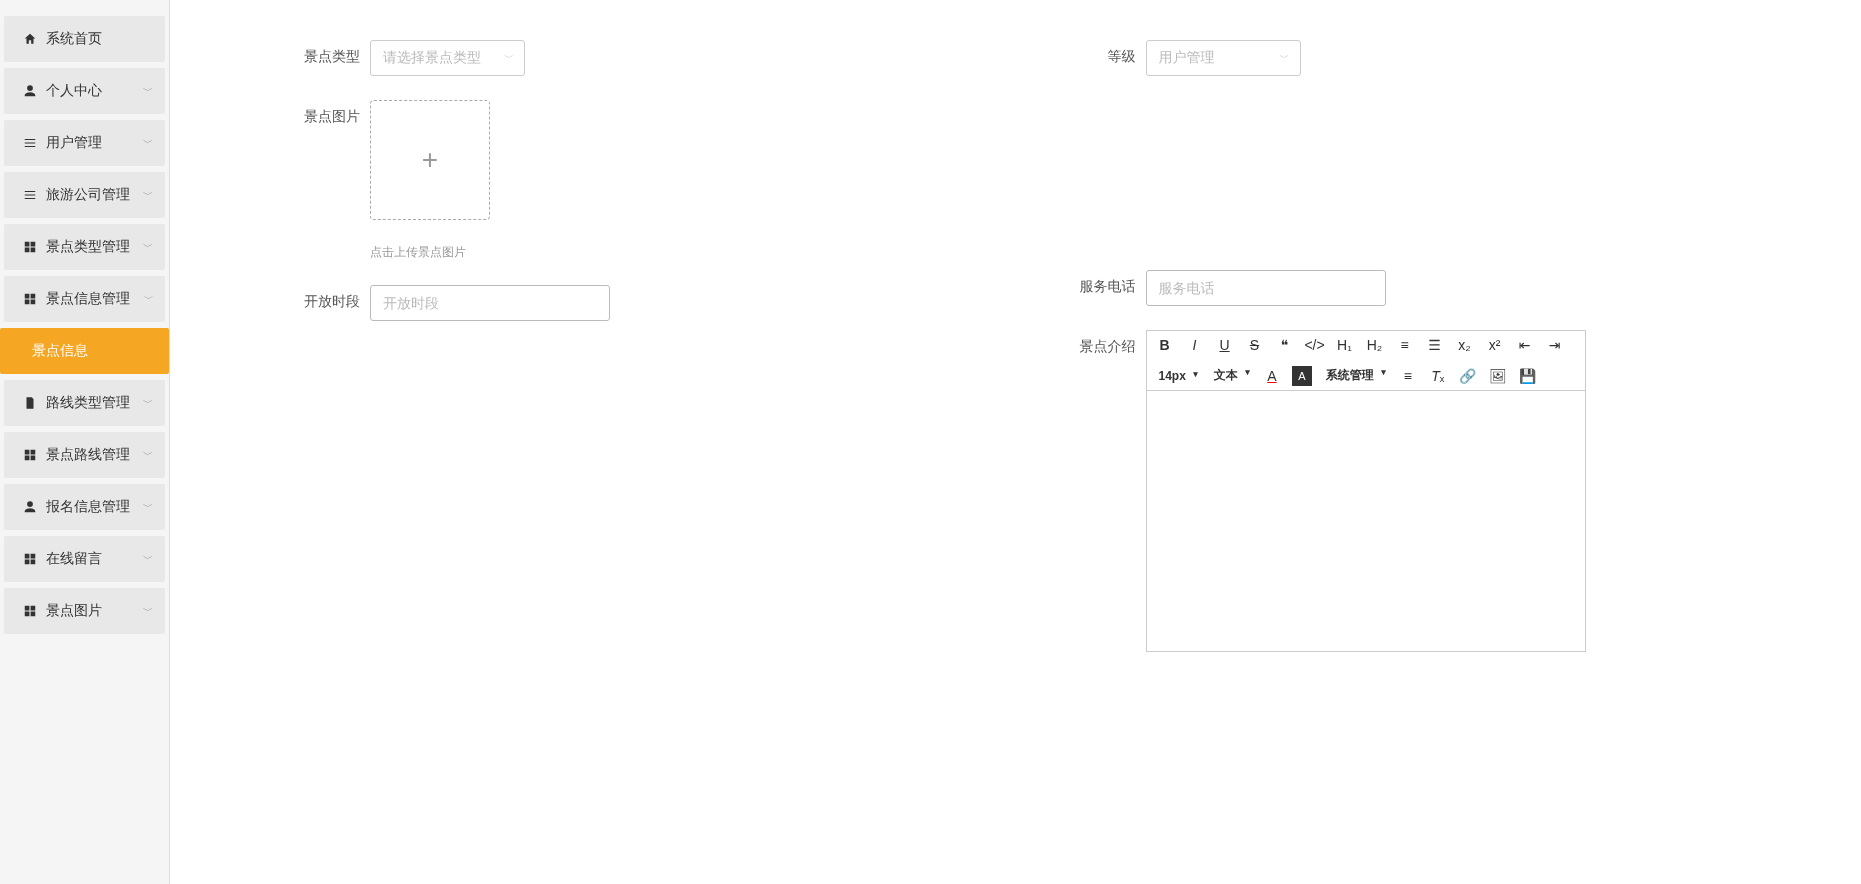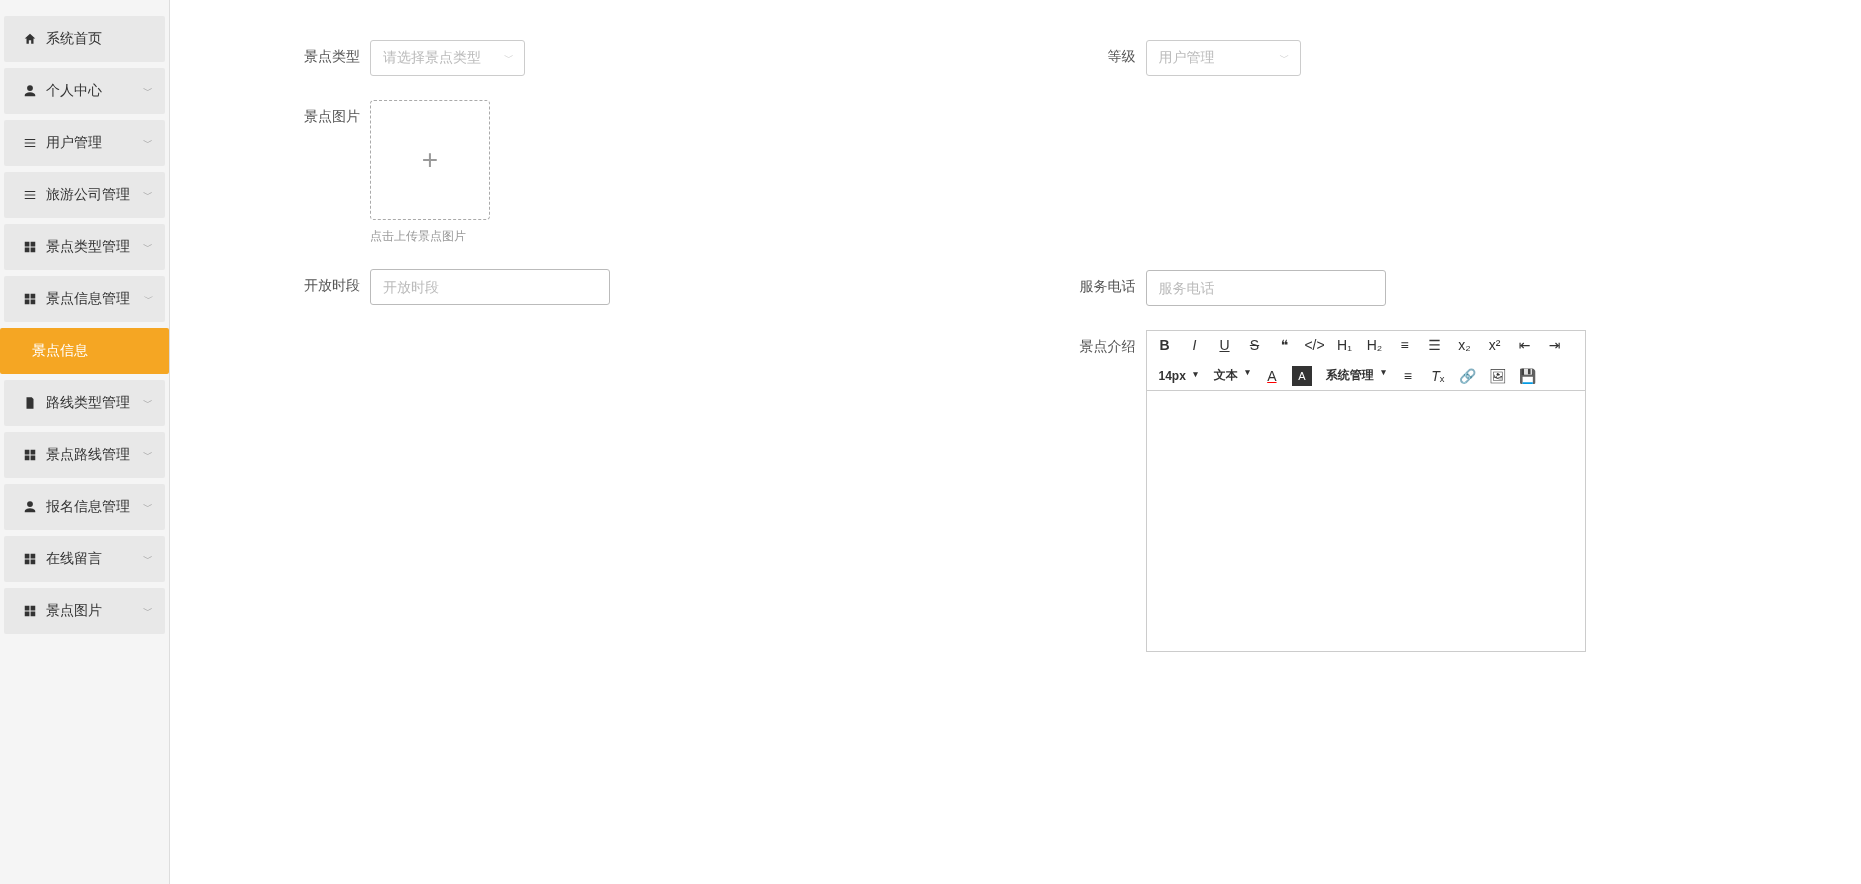--- a/index.html
+++ b/index.html
@@ -21,21 +21,21 @@
     .form-row { display: flex; align-items: flex-start; margin-bottom: 24px; }
     .form-label { width: 80px; text-align: right; padding-right: 10px; padding-top: 8px; color: #555; }
     .form-label .req { color: #f56c6c; margin-right: 3px; }
     .form-control { flex: 1; }
     .input-text { width: 240px; height: 36px; border: 1px solid #bbb; border-radius: 3px; padding: 0 12px; font-size: 14px; outline: none; }
     .input-text::placeholder { color: #bbb; }
     .select-box { width: 155px; height: 36px; border: 1px solid #ccc; border-radius: 3px; padding: 0 30px 0 12px; background: #fff; color: #bbb; position: relative; display: flex; align-items: center; cursor: pointer; }
     .select-box .sel-caret { position: absolute; right: 10px; font-size: 10px; color: #ccc; }
     .upload-box { width: 120px; height: 120px; border: 1px dashed #aaa; border-radius: 4px; display: flex; align-items: center; justify-content: center; cursor: pointer; }
     .upload-box .plus { font-size: 28px; color: #999; font-weight: 300; }
-    .upload-hint { color: #999; font-size: 12px; margin-top: 8px; }
+    .upload-hint { color: #999; font-size: 12px; margin-top: 24px; }
     .editor { border: 1px solid #ccc; width: 440px; }
     .editor-toolbar { border-bottom: 1px solid #ccc; padding: 4px 8px; display: flex; flex-wrap: wrap; gap: 10px; align-items: center; }
     .tb-btn { cursor: pointer; width: 20px; height: 20px; display: inline-flex; align-items: center; justify-content: center; font-size: 14px; }
     .tb-sel { font-size: 12px; padding: 2px 14px 2px 4px; border: none; background: transparent; position: relative; cursor: pointer; font-weight: bold; }
     .tb-sel::after { content: "▾"; position: absolute; right: 2px; font-size: 9px; }
     .editor-body { min-height: 260px; padding: 10px; }
   </style>
 </head>
 <body>
 

